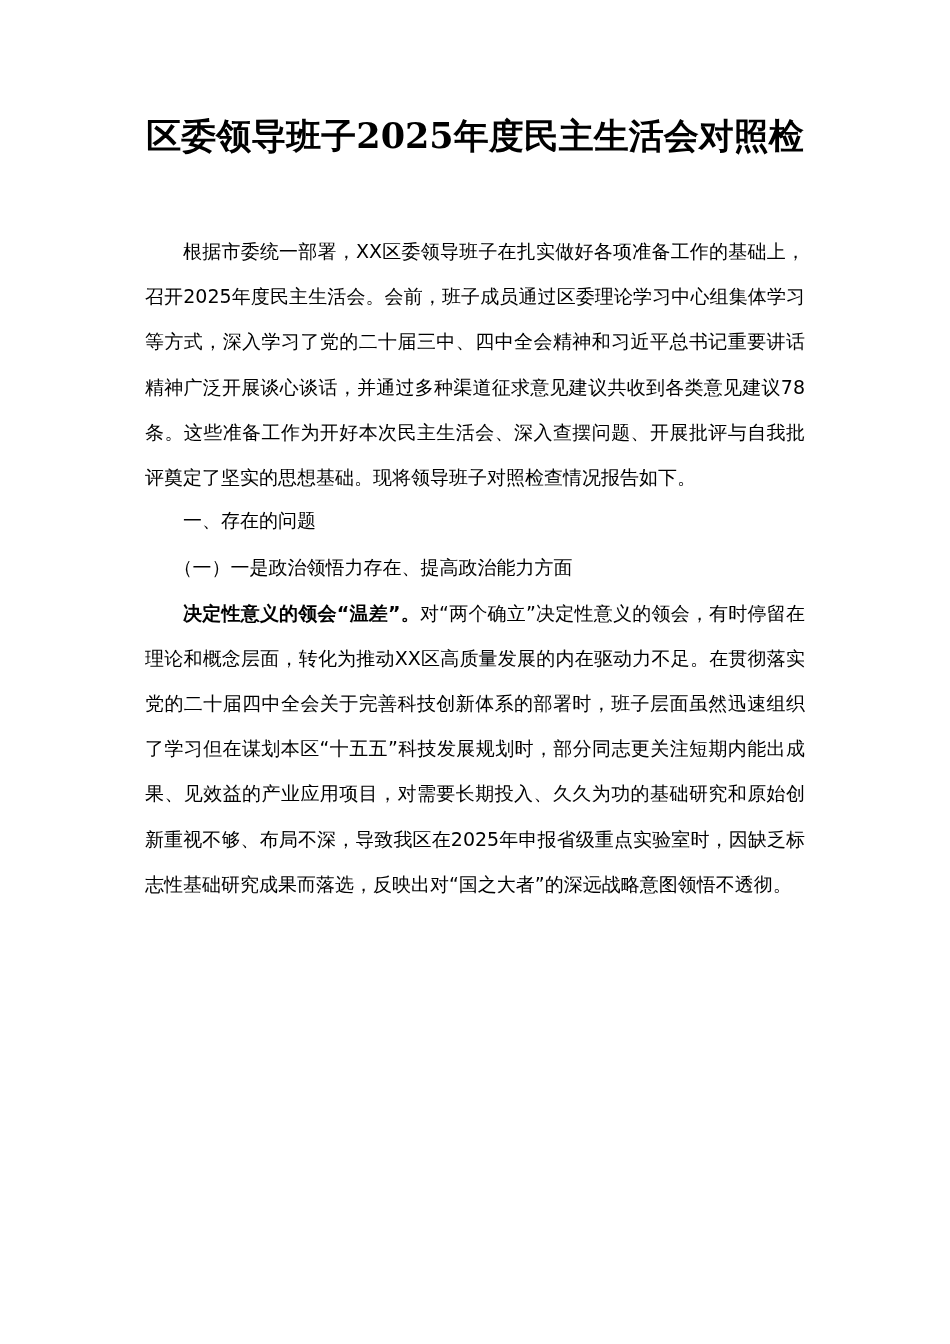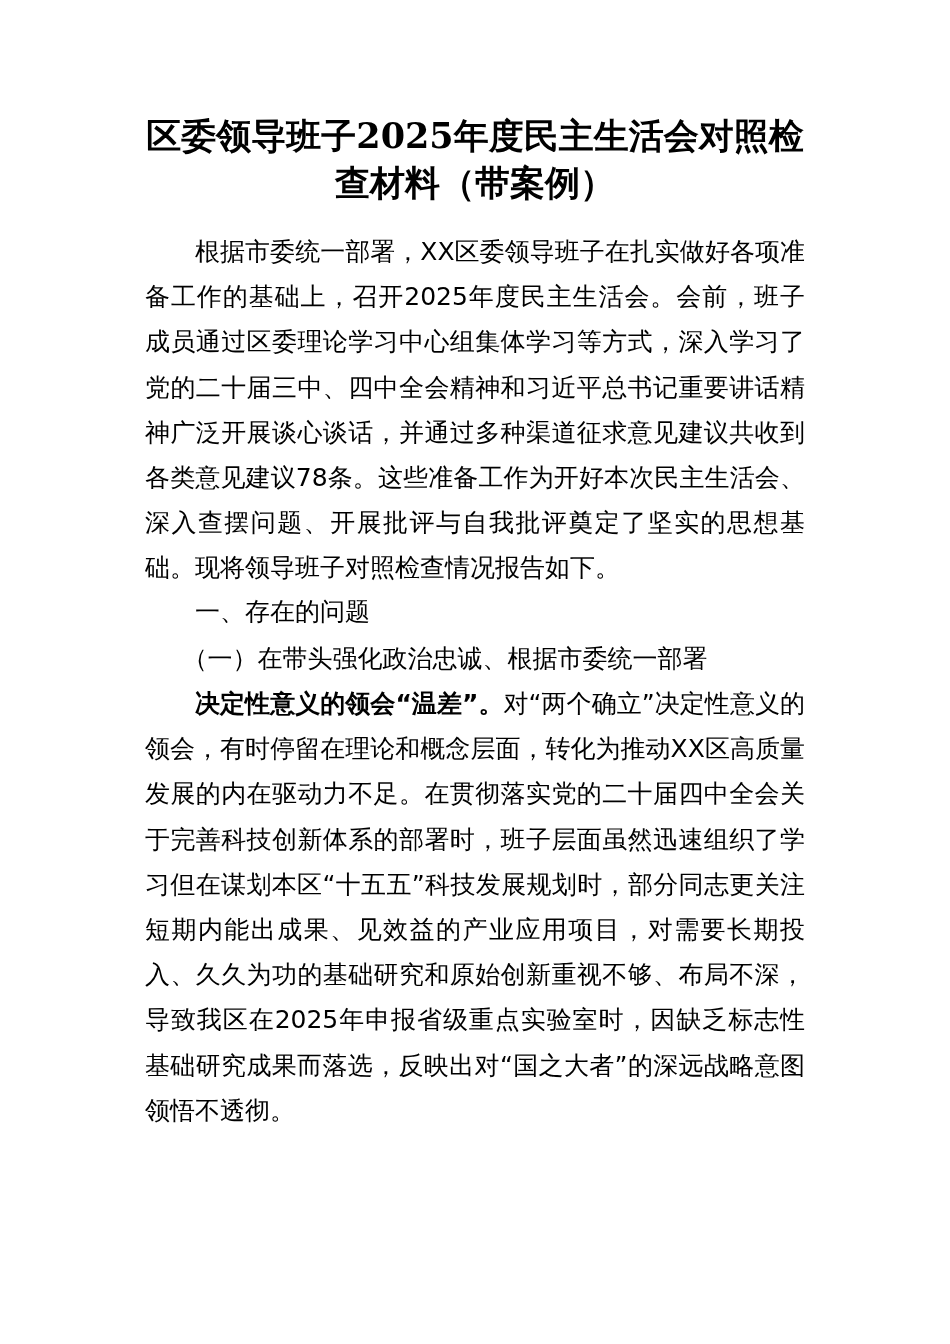--- a/index.html
+++ b/index.html
@@ -34,21 +34,21 @@
       line-height: 47px;
       letter-spacing: 0px;
       margin: 0;
     }
     .body-text {
       position: absolute;
       left: 145px;
       top: 229px;
       width: 660px;
       font-family: "DejaVu Sans", "Liberation Sans", sans-serif;
-      font-size: 25px;
+      font-size: 19px;
       line-height: 45.2px;
       text-align: justify;
       text-justify: inter-character;
     }
     .body-text p {
       margin: 0;
       padding: 0;
     }
     .indent {
       text-indent: 2em;
@@ -65,28 +65,27 @@
       font-weight: bold;
     }
   </style>
 </head>
 <body>
 
 <div class="page">
 
   <h1 class="title">
     <span>区委领导班子2025年度民主生活会对照检</span><br>
-    <span>查材料（带案例）</span>
   </h1>
 
   <div class="body-text">
 
     <p class="indent">根据市委统一部署，XX区委领导班子在扎实做好各项准备工作的基础上，召开2025年度民主生活会。会前，班子成员通过区委理论学习中心组集体学习等方式，深入学习了党的二十届三中、四中全会精神和习近平总书记重要讲话精神广泛开展谈心谈话，并通过多种渠道征求意见建议共收到各类意见建议78条。这些准备工作为开好本次民主生活会、深入查摆问题、开展批评与自我批评奠定了坚实的思想基础。现将领导班子对照检查情况报告如下。</p>
 
     <p class="heading-1">一、存在的问题</p>
 
-    <p class="heading-2">（一）在带头强化政治忠诚、根据市委统一部署</p>
+    <p class="heading-2">（一）一是政治领悟力存在、提高政治能力方面</p>
 
     <p class="indent"><span class="lead-bold">决定性意义的领会“温差”。</span><span>对“两个确立”决定性意义的领会，有时停留在理论和概念层面，转化为推动XX区高质量发展的内在驱动力不足。在贯彻落实党的二十届四中全会关于完善科技创新体系的部署时，班子层面虽然迅速组织了学习但在谋划本区“十五五”科技发展规划时，部分同志更关注短期内能出成果、见效益的产业应用项目，对需要长期投入、久久为功的基础研究和原始创新重视不够、布局不深，导致我区在2025年申报省级重点实验室时，因缺乏标志性基础研究成果而落选，反映出对“国之大者”的深远战略意图领悟不透彻。</span></p>
 
 
   </div>
 </div>
 
 </body></html>

